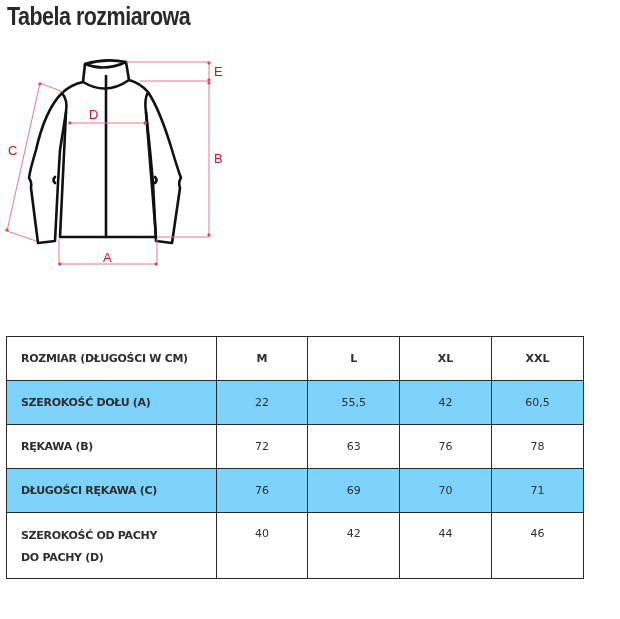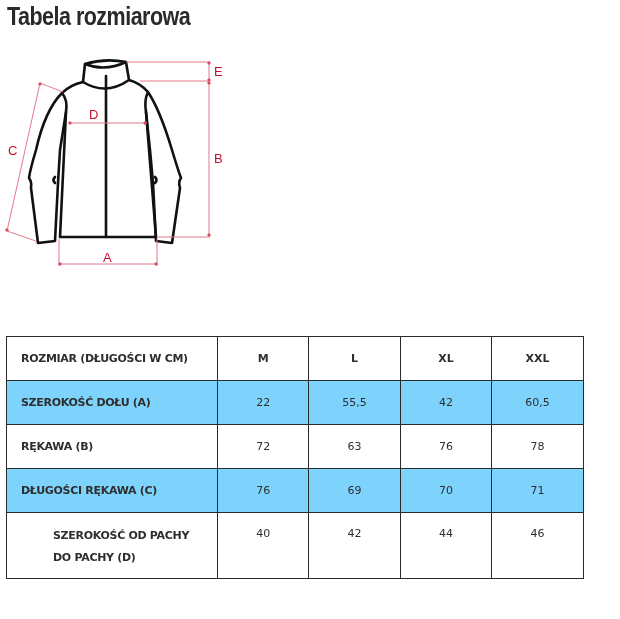--- a/index.html
+++ b/index.html
@@ -33,21 +33,21 @@
       width: 217px; padding-left: 14px; font-weight: 700; text-align: left;
       font-size: 11px; letter-spacing: -0.3px;
     }
     table.sizes td.val { width: 96px; text-align: center; }
     table.sizes tr.head td.val { font-weight: 700; }
     table.sizes tr.alt td { background: #7dd3fc; }
     table.sizes tr.r44 td { height: 44px; }
     table.sizes tr.r66 td { height: 66px; }
     table.sizes tr.r66 td.val { vertical-align: top; padding-top: 14px; }
     table.sizes tr.r66 td.label { line-height: 22px; padding-top: 2px; }
-    .line2 { display: block; margin-left: 32px; }
+    .line2 { display: block; }
   </style>
 </head>
 <body>
 
 <div class="title">Tabela rozmiarowa</div>
 
 <div class="diagram">
   <svg viewBox="0 0 250 220" xmlns="http://www.w3.org/2000/svg">
     <g fill="none" stroke="#111" stroke-width="2.6" stroke-linejoin="round" stroke-linecap="round">
 

